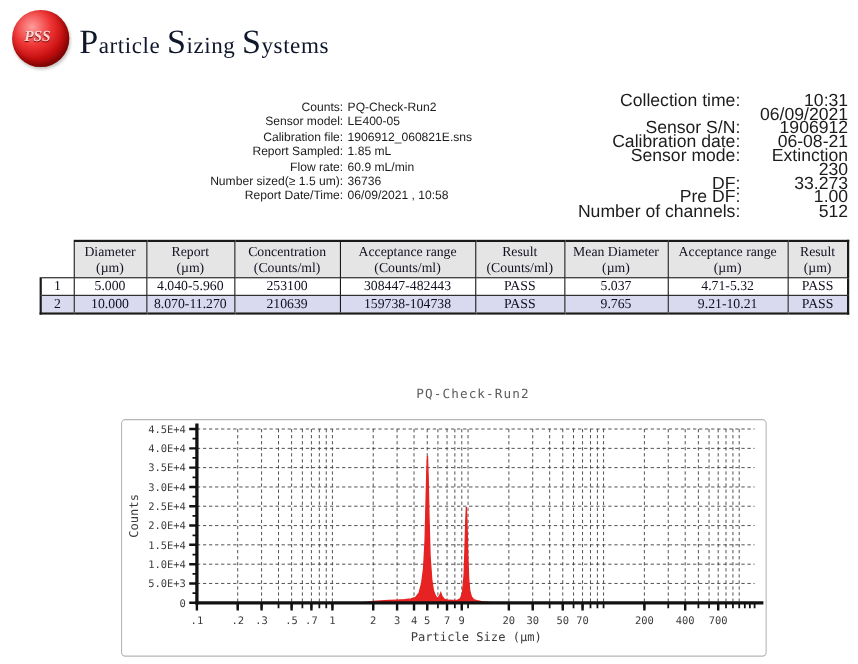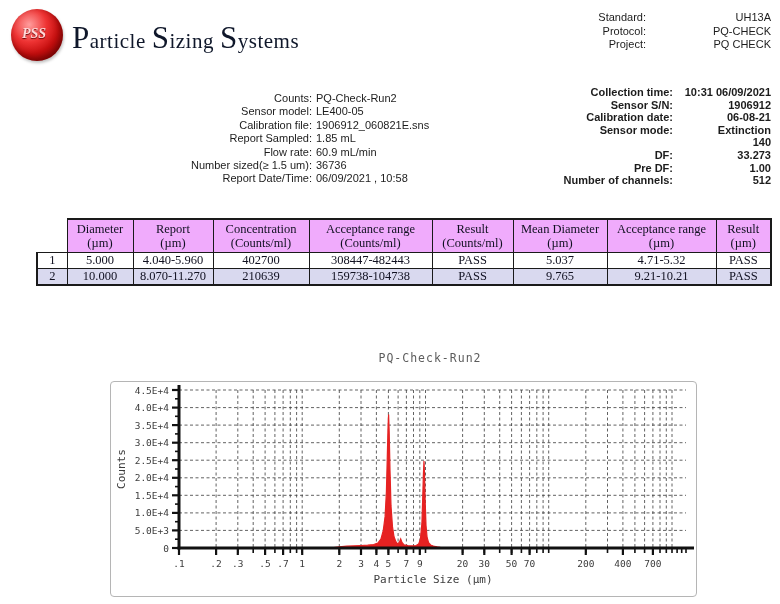--- a/index.html
+++ b/index.html
@@ -24,29 +24,29 @@
   .meta-label{text-align:right;}
   .meta-value{text-align:right;}
   #top-meta{left:530px;top:11px;width:241px;}
   #top-meta .meta-label{width:116px;}
   #top-meta .meta-value{flex:1;}
 
   
   #info-left{left:40px;top:92px;width:400px;font-size:11px;line-height:13.4px;}
   #info-left .meta-label{width:272px;}
   #info-left .meta-value{text-align:left;padding-left:4px;}
-  #info-right{left:455px;top:86px;width:316px;font-size:11px;line-height:12.6px;font-weight:bold;}
+  #info-right{left:455px;top:86px;width:316px;font-size:16px;line-height:12.6px;}
   #info-right .meta-label{width:218px;}
   #info-right .meta-value{flex:1;}
 
   
   #results{position:absolute;left:36px;top:218px;border-collapse:collapse;table-layout:fixed;
            font-family:"Liberation Serif",serif;color:#101020;}
   #results th,#results td{border:1px solid #1a1a1a;text-align:center;padding:0 2px;overflow:hidden;}
-  #results thead th{background:#f0abfc;font-weight:normal;font-size:12.5px;line-height:14.5px;height:32px;}
+  #results thead th{background:#e5e5e5;font-weight:normal;font-size:12.5px;line-height:14.5px;height:32px;}
   #results thead th.corner{border:none;background:transparent;}
   #results tbody td{font-size:12.5px;height:15px;}
   #results tbody tr.row-odd td{background:#ffffff;}
   #results tbody tr.row-even td{background:#d9d9ef;}
   #results tbody td.rownum{background:#f6dada;}
   #results thead th{border-top-width:2px;}
   #results thead th.corner{border-top-width:0;}
   #results tbody tr:last-child td{border-bottom-width:2px;}
   #results tbody td:first-child{border-left-width:2px;}
   #results th:last-child,#results td:last-child{border-right-width:2px;}
@@ -69,34 +69,20 @@
 
 <div id="page">
 
   <div id="logo">
     <span>PSS</span>
   </div>
   <div id="brand">
     <span class="word"><span class="cap">P</span><span class="rest">article</span></span><span class="word"><span class="cap">S</span><span class="rest">izing</span></span><span class="word"><span class="cap">S</span><span class="rest">ystems</span></span>
   </div>
 
-  <div id="top-meta" class="meta-block">
-    <div class="meta-row">
-      <span class="meta-label">Standard:</span>
-      <span class="meta-value">UH13A</span>
-    </div>
-    <div class="meta-row">
-      <span class="meta-label">Protocol:</span>
-      <span class="meta-value">PQ-CHECK</span>
-    </div>
-    <div class="meta-row">
-      <span class="meta-label">Project:</span>
-      <span class="meta-value">PQ CHECK</span>
-    </div>
-  </div>
 
   <div id="info-left" class="meta-block">
     <div class="meta-row">
         <span class="meta-label">Counts:</span>
         <span class="meta-value">PQ-Check-Run2</span>
       </div>
     <div class="meta-row">
         <span class="meta-label">Sensor model:</span>
         <span class="meta-value">LE400-05</span>
       </div>
@@ -133,21 +119,21 @@
       </div>
     <div class="meta-row">
         <span class="meta-label">Calibration date:</span>
         <span class="meta-value">06-08-21</span>
       </div>
     <div class="meta-row">
         <span class="meta-label">Sensor mode:</span>
         <span class="meta-value">Extinction</span>
       </div>
     <div class="meta-row">
-        <span class="meta-value">140</span>
+        <span class="meta-value">230</span>
       </div>
     <div class="meta-row">
         <span class="meta-label">DF:</span>
         <span class="meta-value">33.273</span>
       </div>
     <div class="meta-row">
         <span class="meta-label">Pre DF:</span>
         <span class="meta-value">1.00</span>
       </div>
     <div class="meta-row">
@@ -179,21 +165,21 @@
         <th><span>Mean Diameter</span><br><span>(µm)</span></th>
         <th><span>Acceptance range</span><br><span>(µm)</span></th>
         <th><span>Result</span><br><span>(µm)</span></th>
       </tr>
     </thead>
     <tbody>
       <tr class="row-odd">
         <td class="rownum">1</td>
         <td>5.000</td>
         <td>4.040-5.960</td>
-        <td>402700</td>
+        <td>253100</td>
         <td>308447-482443</td>
         <td>PASS</td>
         <td>5.037</td>
         <td>4.71-5.32</td>
         <td>PASS</td>
       </tr>
       <tr class="row-even">
         <td class="rownum">2</td>
         <td>10.000</td>
         <td>8.070-11.270</td>

